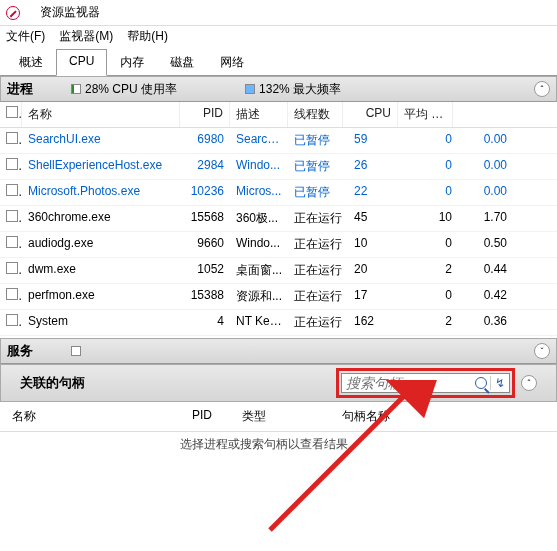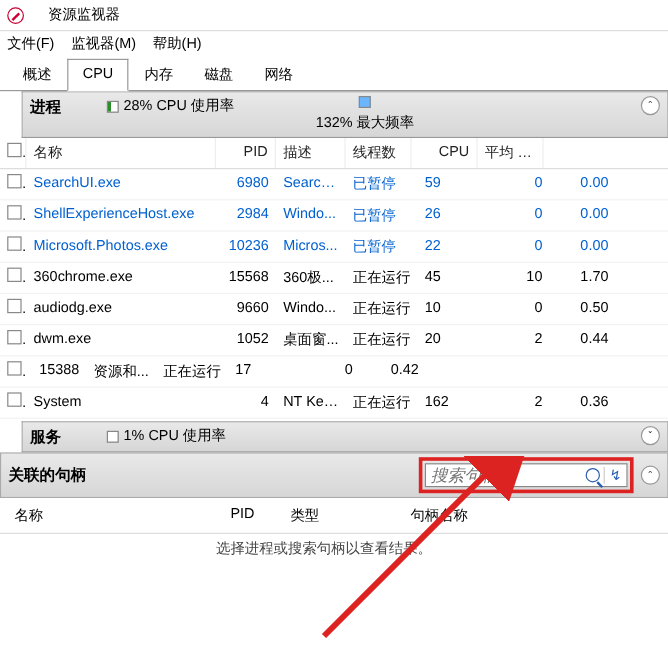--- a/index.html
+++ b/index.html
@@ -5,21 +5,21 @@
   * { box-sizing: border-box; margin: 0; padding: 0; }
   body { font-family: "Microsoft YaHei", Tahoma, sans-serif; font-size: 12px; color: #000; background: #fff; width: 557px; }
   .titlebar { padding: 4px 6px; display: flex; align-items: center; gap: 20px; border-bottom: 1px solid #ddd; }
   .titlebar-icon { width: 14px; height: 14px; border: 1.5px solid #c03; border-radius: 50%; position: relative; }
   .titlebar-icon::after { content:""; position:absolute; left:2px; top:6px; width:8px; height:1.5px; background:#c03; transform:rotate(-45deg); }
   .menubar { padding: 2px 6px 4px; display: flex; gap: 14px; }
   .menubar span { cursor: default; }
   .tabs { display: flex; border-bottom: 1px solid #999; padding-left: 6px; }
   .tab { padding: 4px 12px; border: 1px solid transparent; margin-bottom: -1px; cursor: pointer; }
   .tab.active { border: 1px solid #999; border-bottom: 1px solid #fff; background: #fff; }
-  .section-header { display: flex; align-items: flex-start; background: linear-gradient(#e9e9e9,#d6d6d6); border: 1px solid #aaa; border-bottom: 1px solid #999; padding: 3px 6px; gap: 8px; margin-left: 18px; }
+  .section-header { display: flex; align-items: center; background: linear-gradient(#e9e9e9,#d6d6d6); border: 1px solid #aaa; border-bottom: 1px solid #999; padding: 3px 6px; gap: 8px; }
   .section-title { font-weight: bold; font-size: 13px; }
   .meter-block { display: flex; align-items: center; gap: 4px; margin-left: 30px; }
   .meter-square { width: 10px; height: 10px; border: 1px solid #888; }
   .meter-green { background: linear-gradient(to right, #2a8f2a 0%, #2a8f2a 28%, #fff 28%, #fff 100%); }
   .meter-blue { width: 10px; height: 10px; background: #6bb6ff; border: 1px solid #888; }
   .flex-spacer { flex: 1; }
   .collapse-btn { width: 16px; height: 16px; border: 1px solid #999; border-radius: 50%; background: #fff; display:flex; align-items:center; justify-content:center; font-size:9px; cursor:pointer; }
   .grid-header { display: flex; background: #fff; border-bottom: 1px solid #ddd; }
   .grid-header .col { padding: 4px 6px; border-right: 1px solid #eee; font-weight: normal; color:#222; }
   .row { display: flex; padding: 2px 0; border-bottom: 1px solid #f2f2f2; }
@@ -28,21 +28,21 @@
   .c-name { width: 158px; }
   .c-pid { width: 50px; text-align: right; }
   .c-desc { width: 58px; }
   .c-status { width: 60px; }
   .c-threads { width: 55px; text-align: left; }
   .c-cpu { width: 55px; text-align: right; }
   .c-avg { width: 55px; text-align: right; }
   .link-blue { color: #0060d0; }
   .checkbox { width: 12px; height: 12px; border: 1px solid #888; display:inline-block; background:#fff; }
   .services-section { margin-top: 2px; }
-  .handles-header { display: flex; align-items: center; background: linear-gradient(#e9e9e9,#d6d6d6); border: 1px solid #aaa; padding: 3px 6px; }
+  .handles-header { display: flex; align-items: center; background: linear-gradient(#e9e9e9,#d6d6d6); border: 1px solid #aaa; padding: 3px 19px; }
   .search-box-wrap { border: 3px solid #d22; padding: 2px; position: relative; }
   .search-box { display: flex; align-items: center; border: 1px solid #888; background: #fff; height: 20px; }
   .search-input { border: none; outline: none; padding: 0 4px; width: 130px; font-size:14px; font-family: inherit; font-style: italic; color:#555; }
   .search-icon { width: 12px; height: 12px; border: 1.5px solid #2a5db0; border-radius: 50%; position: relative; margin: 0 3px; }
   .search-icon::after { content: ""; position: absolute; width: 6px; height: 1.5px; background: #2a5db0; bottom: -3px; right: -4px; transform: rotate(45deg); }
   .refresh-icon { color:#2a5db0; font-size:12px; padding: 0 4px; border-left:1px solid #ccc; }
   .handles-cols { display:flex; padding: 4px 6px; border-bottom:1px solid #ddd; }
   .handles-body { height: 150px; color: #444; padding-top: 4px; }
   .handles-msg { margin-left: 180px; }
   .arrow-svg { position: absolute; left: 250px; top: 380px; pointer-events: none; }
@@ -71,21 +71,21 @@
   <div class="tab">磁盘</div>
   <div class="tab">网络</div>
 </div>
 
 <div class="section-header">
   <span class="section-title">进程</span>
   <div class="meter-block">
     <span class="meter-square meter-green"></span>
     <span>28% CPU 使用率</span>
   </div>
-  <div class="meter-block" style="margin-left:60px;flex-direction:column;">
+  <div class="meter-block" style="margin-left:60px;">
     <span class="meter-blue"></span>
     <span>132% 最大频率</span>
   </div>
   <div class="flex-spacer"></div>
   <span class="collapse-btn">ˆ</span>
 </div>
 
 <div class="grid-header">
   <div class="col c-check"><span class="checkbox"></span></div>
   <div class="col c-name">名称</div>
@@ -151,20 +151,21 @@
         <div class="col c-name ">dwm.exe</div>
         <div class="col c-pid ">1052</div>
         <div class="col c-desc ">桌面窗...</div>
         <div class="col c-status ">正在运行</div>
         <div class="col c-threads ">20</div>
         <div class="col c-cpu ">2</div>
         <div class="col c-avg ">0.44</div>
       </div>
       <div class="row">
         <div class="col c-check"><span class="checkbox"></span></div>
+        <div class="col c-name ">perfmon.exe</div>
         <div class="col c-pid ">15388</div>
         <div class="col c-desc ">资源和...</div>
         <div class="col c-status ">正在运行</div>
         <div class="col c-threads ">17</div>
         <div class="col c-cpu ">0</div>
         <div class="col c-avg ">0.42</div>
       </div>
       <div class="row">
         <div class="col c-check"><span class="checkbox"></span></div>
         <div class="col c-name ">System</div>
@@ -174,21 +175,20 @@
         <div class="col c-threads ">162</div>
         <div class="col c-cpu ">2</div>
         <div class="col c-avg ">0.36</div>
       </div>
     </div>
 
 <div class="section-header services-section">
   <span class="section-title">服务</span>
   <div class="meter-block">
     <span class="meter-square" style="background:linear-gradient(to right,#2a8f2a 0%,#2a8f2a 5%,#fff 5%);"></span>
-    <span>1% CPU 使用率</span>
   </div>
   <div class="flex-spacer"></div>
   <span class="collapse-btn">ˇ</span>
 </div>
 
 <div class="handles-header">
   <span class="section-title">关联的句柄</span>
   <div class="flex-spacer"></div>
   <div class="search-box-wrap">
     <div class="search-box">

